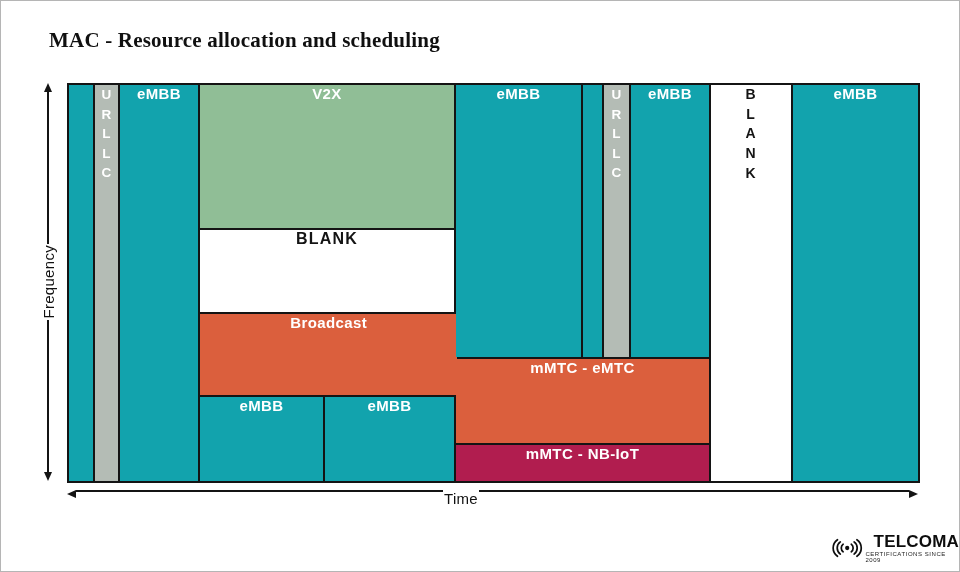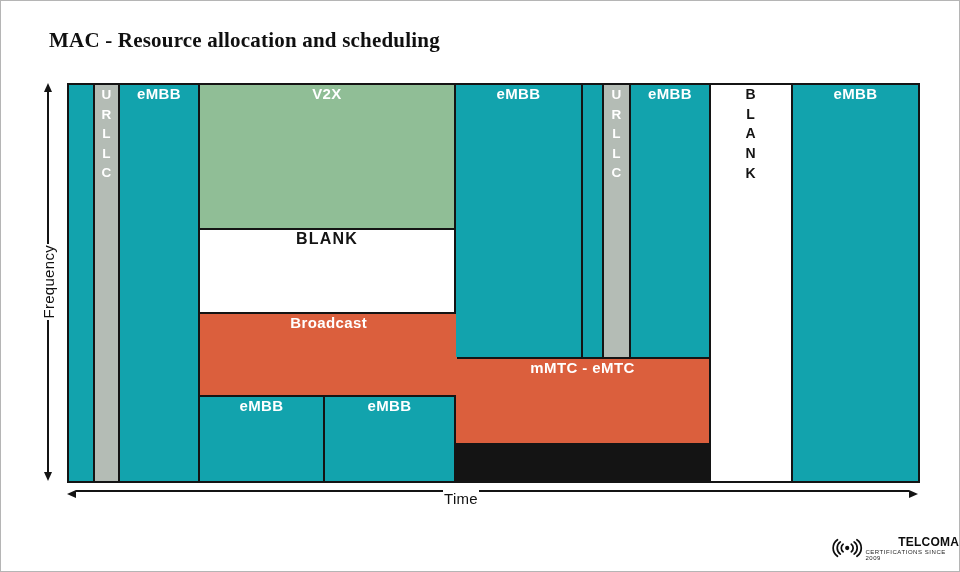--- a/index.html
+++ b/index.html
@@ -45,21 +45,21 @@
   .time-axis .line.right { flex-grow:437; }
   .time-label { font-size:15px; font-weight:500; color:#111; padding:0 1px; letter-spacing:0.3px; }
   .arrow-left { width:0; height:0; border-top:4.5px solid transparent; border-bottom:4.5px solid transparent; border-right:9px solid #141414; }
   .arrow-right { width:0; height:0; border-top:4.5px solid transparent; border-bottom:4.5px solid transparent; border-left:9px solid #141414; }
   
   .logo {
     position:absolute; left:830px; top:530px; display:flex; flex-direction:row;
     align-items:center; gap:2px;
   }
   .logo-text { display:flex; flex-direction:column; align-items:flex-end; }
-  .logo-name { font-size:12px; font-weight:700; letter-spacing:0.2px; color:#0d0d0d; line-height:1; }
+  .logo-name { font-size:17px; font-weight:700; letter-spacing:0.2px; color:#0d0d0d; line-height:1; }
   .logo-tagline { font-size:6px; font-weight:400; letter-spacing:0.55px; color:#222; margin-top:1px; }
 </style>
 </head>
 <body>
 
 <div class="slide">
 
   <div class="title">MAC - Resource allocation and scheduling</div>
 
   <div class="freq-axis">
@@ -111,20 +111,23 @@
 L
 L
 C</span>
       </div>
       <div class="block" style="left: 563.2px; top: 1.2px; width: 77.6px; height: 271.6px; background: rgb(18, 163, 173); color: rgb(255, 255, 255);">
         <span>eMBB</span>
       </div>
       <div class="block" style="left: 388.2px; top: 275.2px; width: 252.6px; height: 83.6px; background: rgb(219, 95, 61); color: rgb(255, 255, 255);">
         <span>mMTC - eMTC</span>
       </div>
+      <div class="block" style="left: 388.2px; top: 361.2px; width: 252.6px; height: 35.6px; background: rgb(177, 29, 79); color: rgb(255, 255, 255);">
+        <span>mMTC - NB-IoT</span>
+      </div>
       <div class="block stacked dark-text" style="left: 643.2px; top: 1.2px; width: 79.6px; height: 395.6px; background: rgb(255, 255, 255); color: rgb(20, 20, 20);">
         <span>B
 L
 A
 N
 K</span>
       </div>
       <div class="block" style="left: 725.2px; top: 1.2px; width: 124.6px; height: 395.6px; background: rgb(18, 163, 173); color: rgb(255, 255, 255);">
         <span>eMBB</span>
       </div>

